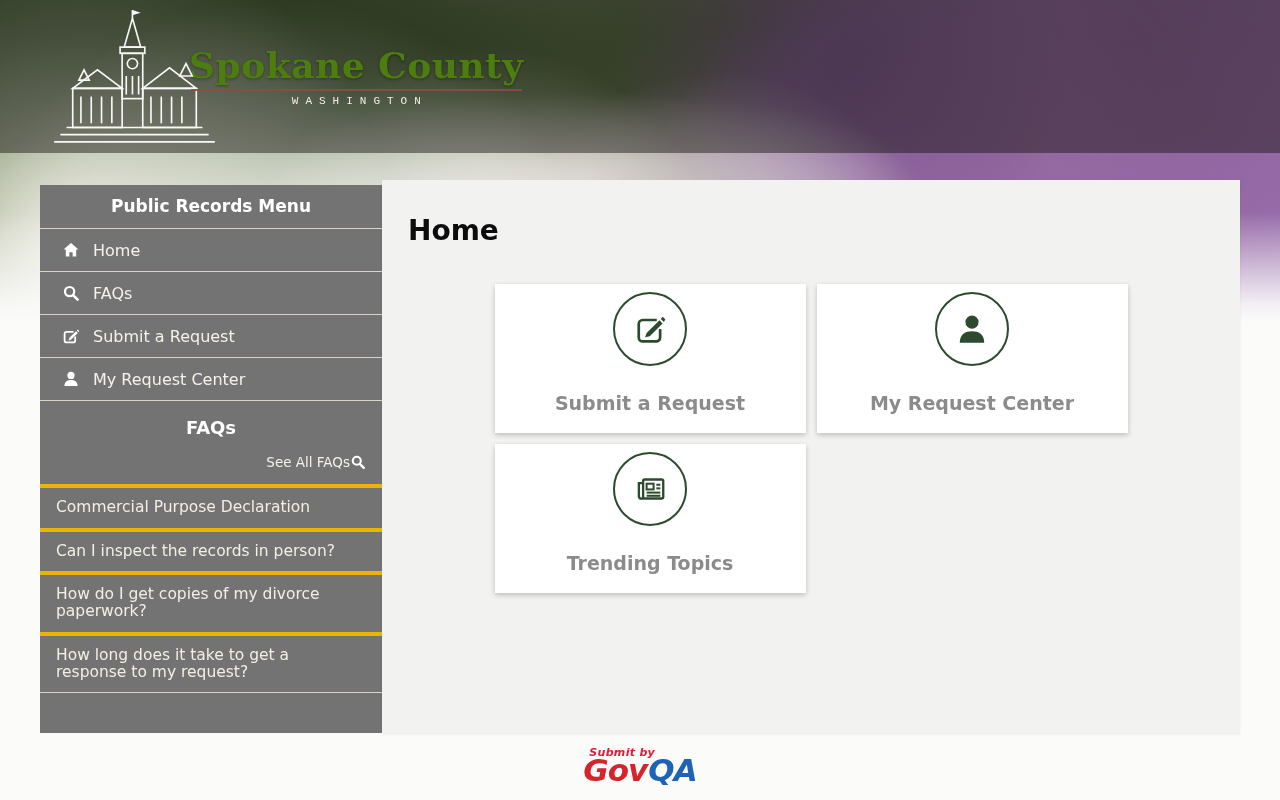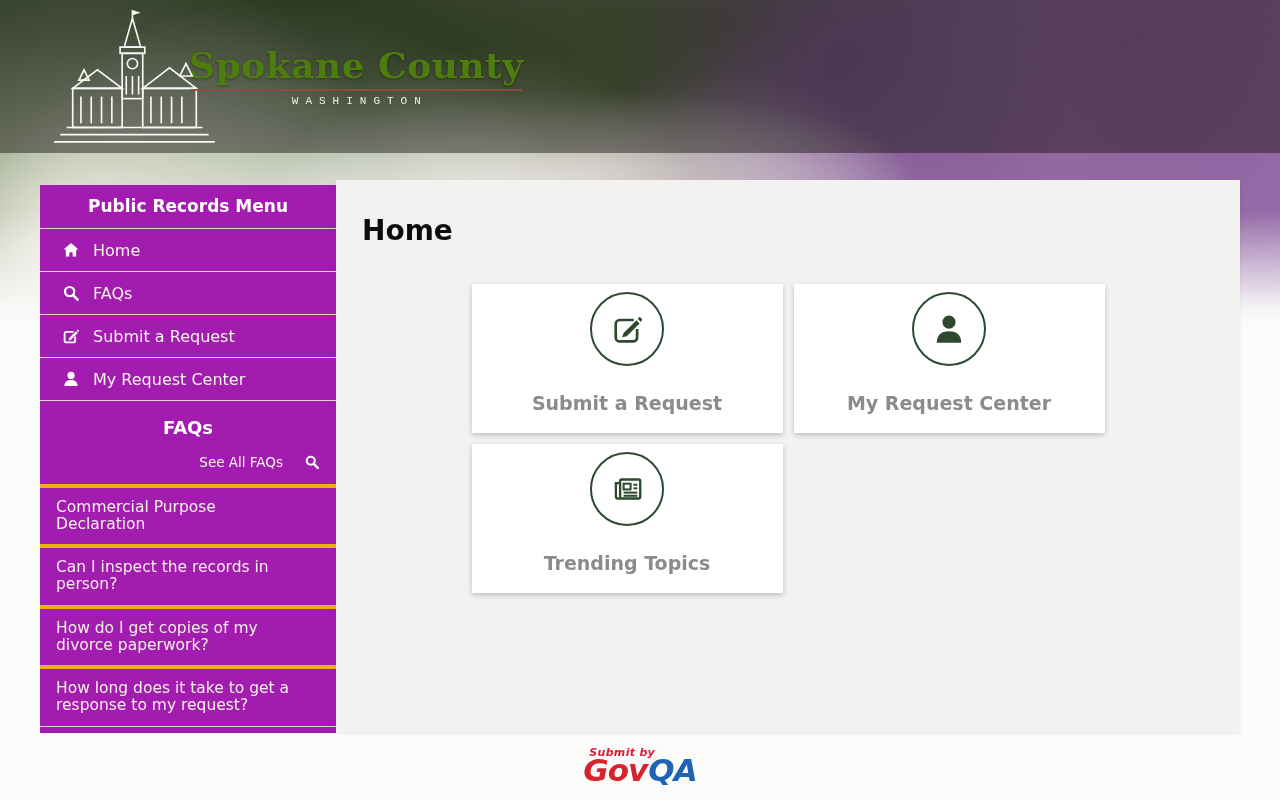--- a/index.html
+++ b/index.html
@@ -37,28 +37,28 @@
   .brand-title { font-family:"DejaVu Serif","Liberation Serif",serif; font-weight:bold;
     color:#4d7c0f; font-size:36px; letter-spacing:.5px; text-shadow:0 1px 3px rgba(0,0,0,.35); }
   .brand-rule { height:2px; background:#8f4a43; margin:3px 2px 4px 2px; opacity:.9; }
   .brand-subtitle { font-family:Liberation Mono, monospace; color:#f2efe9;
     font-size:11px; letter-spacing:7px; text-align:center; padding-left:7px; }
 
   
   .content { position:relative; z-index:1; margin:180px 40px 0 40px; display:flex; align-items:flex-start; }
 
   
-  .sidebar { width:296px; margin-top:5px; background:#a21caf; color:#f5f2ea; height:548px; overflow:hidden; flex:none; }
+  .sidebar { width:342px; margin-top:5px; background:#737373; color:#f5f2ea; height:548px; overflow:hidden; flex:none; }
   .sidebar-title { text-align:center; font-weight:bold; font-size:17px; padding:11px 8px 12px; color:#fff; }
   .nav-item { display:flex; align-items:center; gap:14px; padding:0 20px 0 23px; height:43px;
     border-top:1px solid #d9d4c6; font-size:16px; cursor:pointer; }
   .nav-item svg { flex:none; }
   .faq-block { border-top:1px solid #d9d4c6; padding-top:16px; }
   .faq-title { text-align:center; font-weight:bold; font-size:18px; color:#fff; }
-  .see-all { display:flex; justify-content:flex-end; align-items:center; gap:22px;
+  .see-all { display:flex; justify-content:flex-end; align-items:center; gap:1px;
     font-size:13.5px; padding:16px 17px 14px 0; cursor:pointer; color:#f5f2ea; }
   .faq-item { border-top:4px solid #eab308; padding:11px 34px 12px 16px; font-size:15.5px;
     line-height:1.08; color:#f3efe4; cursor:pointer; }
   .faq-stub { border-top:1px solid #d9d4c6; height:20px; }
 
   
   .main { flex:1; background:#f2f2f0; height:553px; box-shadow:0 1px 2px rgba(0,0,0,.08); }
   .page-title { font-size:28px; font-weight:bold; color:#0c0c0c; margin:34px 0 0 26px; }
   .cards { width:633px; margin:37px auto 0; display:grid; grid-template-columns:311px 311px; gap:11px; }
   .card { background:#ffffff; height:149px; box-shadow:0 2px 5px rgba(0,0,0,.22);

